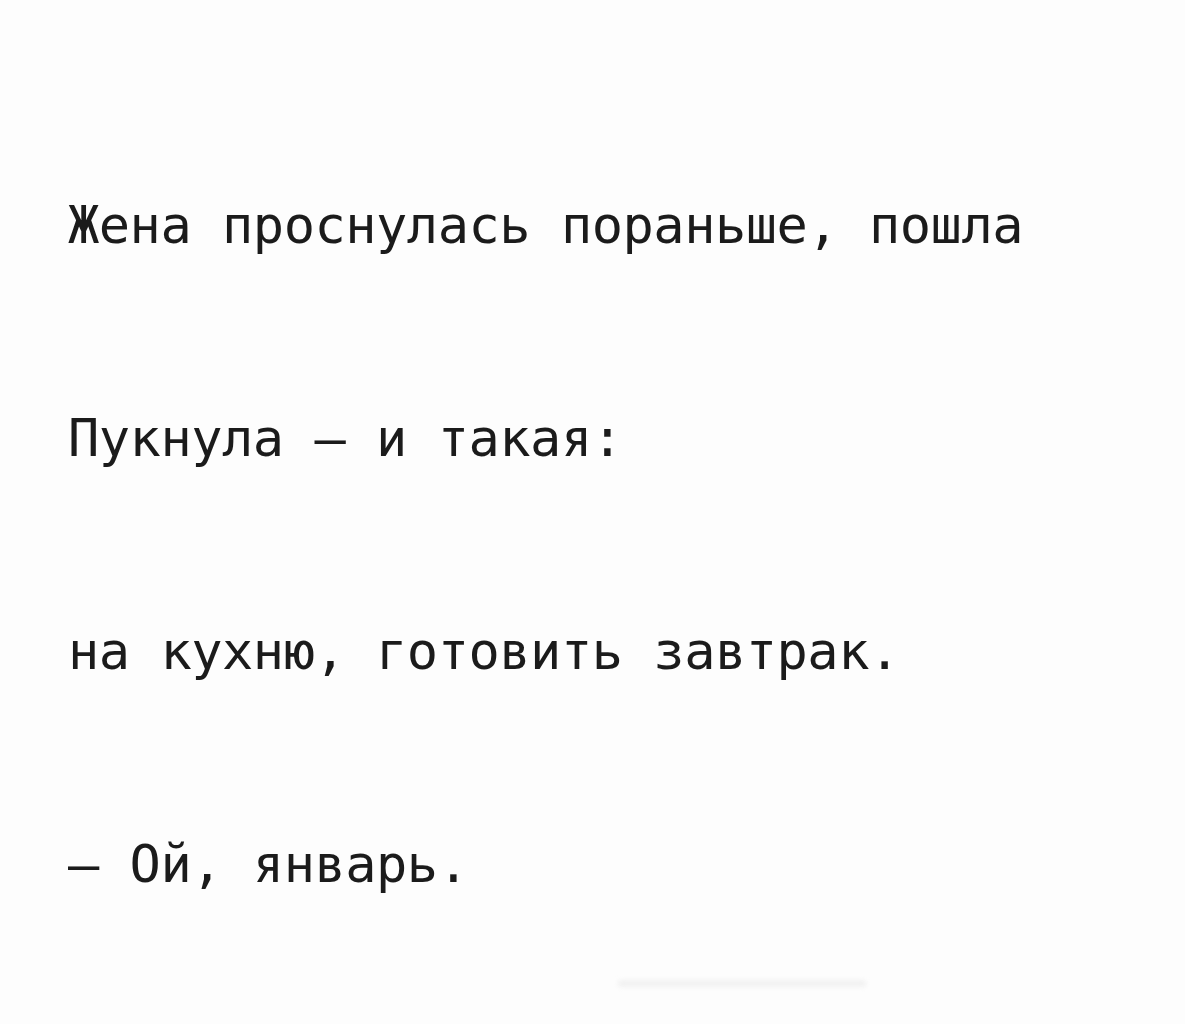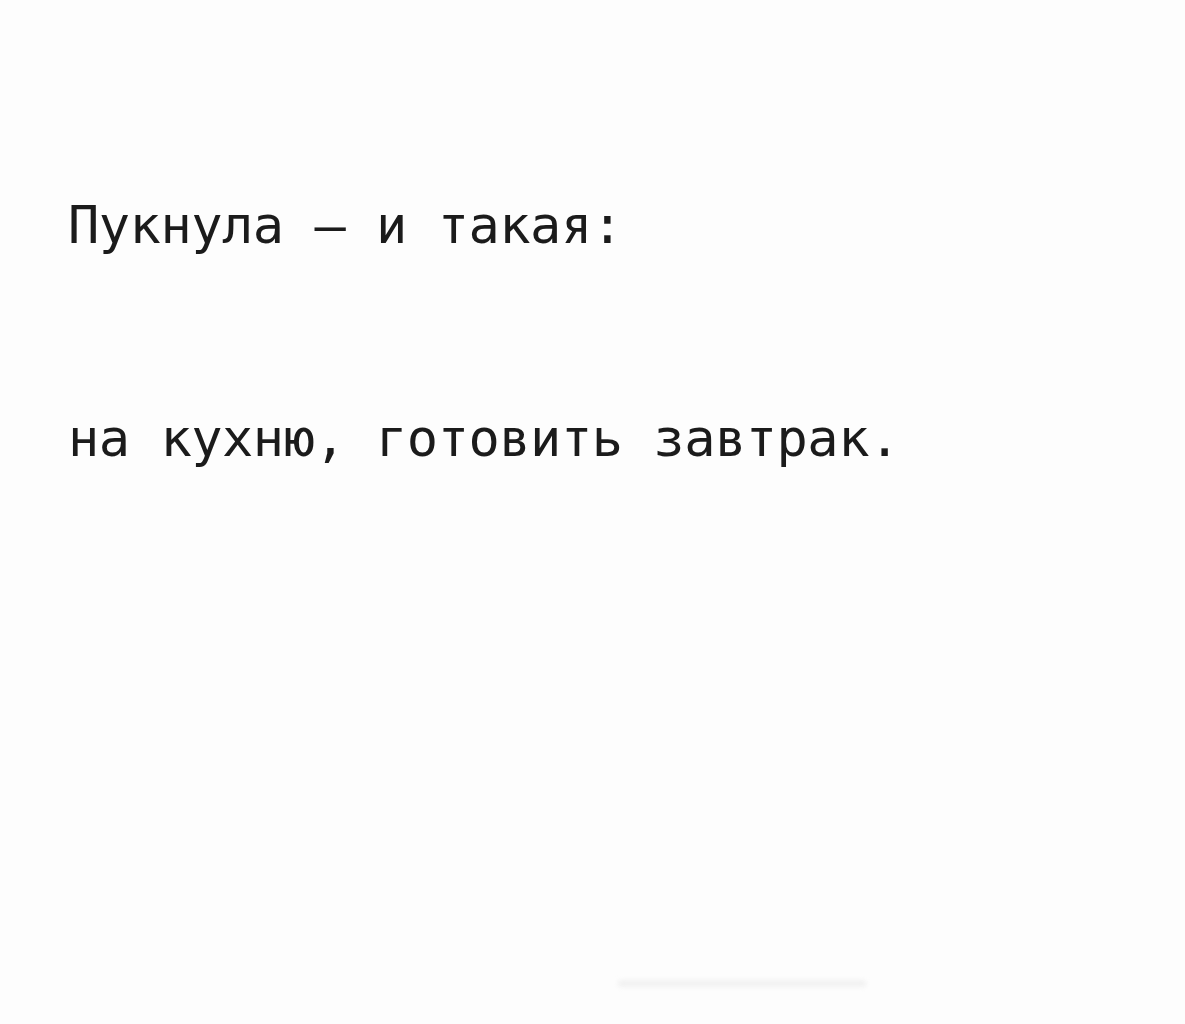--- a/index.html
+++ b/index.html
@@ -37,22 +37,24 @@
     background: #f1f1f1;
     border-radius: 4px;
     filter: blur(2px);
     pointer-events: none;
   }
 </style>
 </head>
 <body>
 
 <div class="joke-text">
+  <div class="text-line">Жена проснулась пораньше, пошла</div>
   <div class="text-line">Пукнула — и такая:</div>
   <div class="text-line">на кухню, готовить завтрак.</div>
+  <div class="text-line">– Ой, январь.</div>
   
   
   
   
   
   
   
   
   
 </div>

